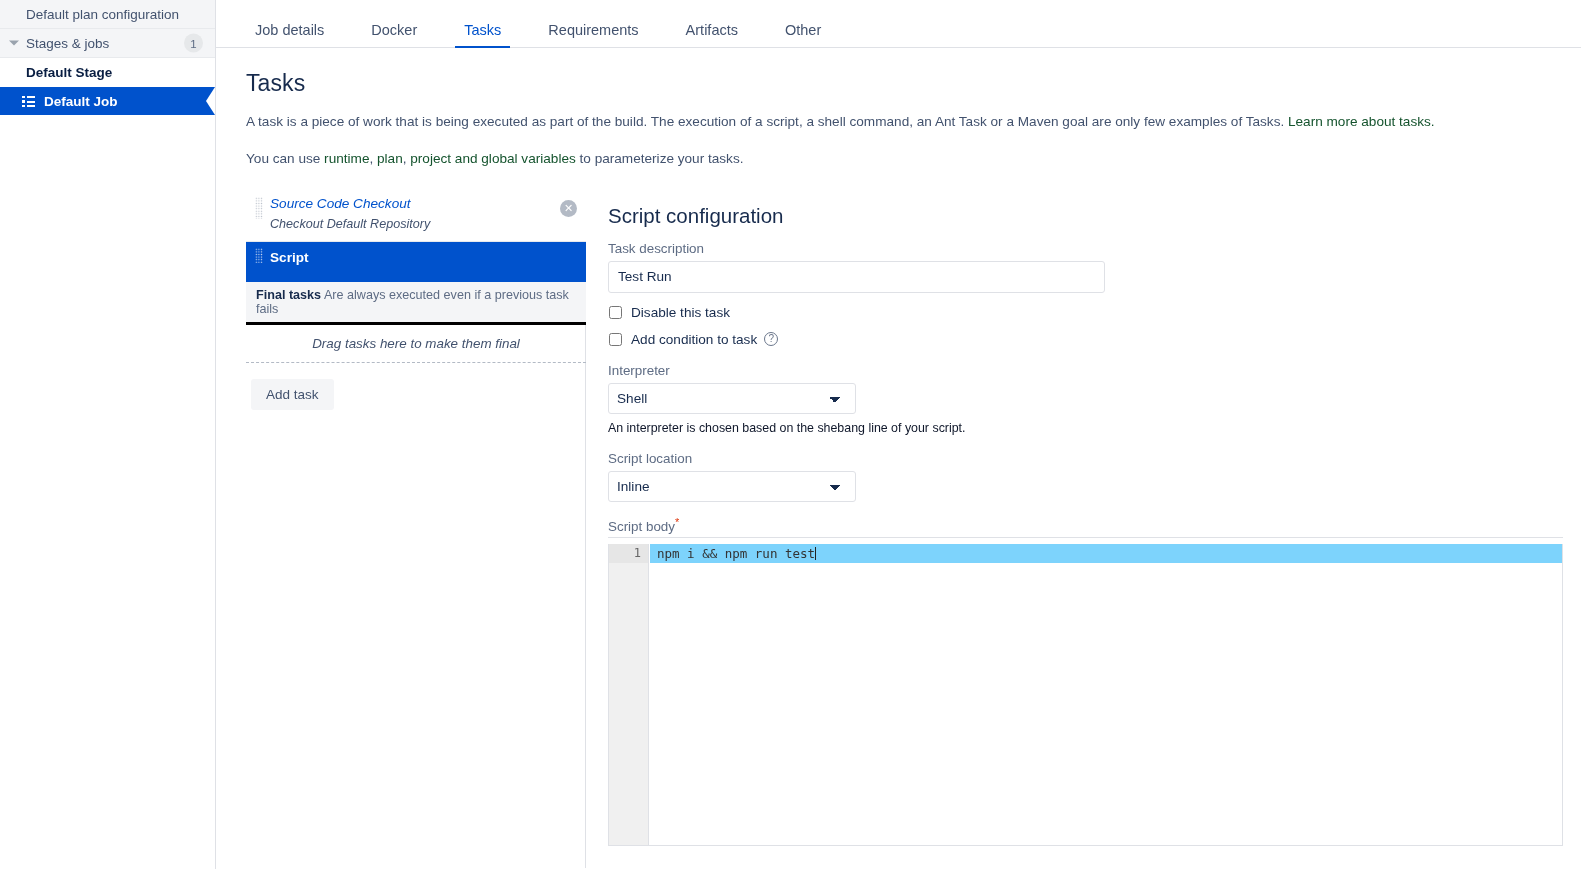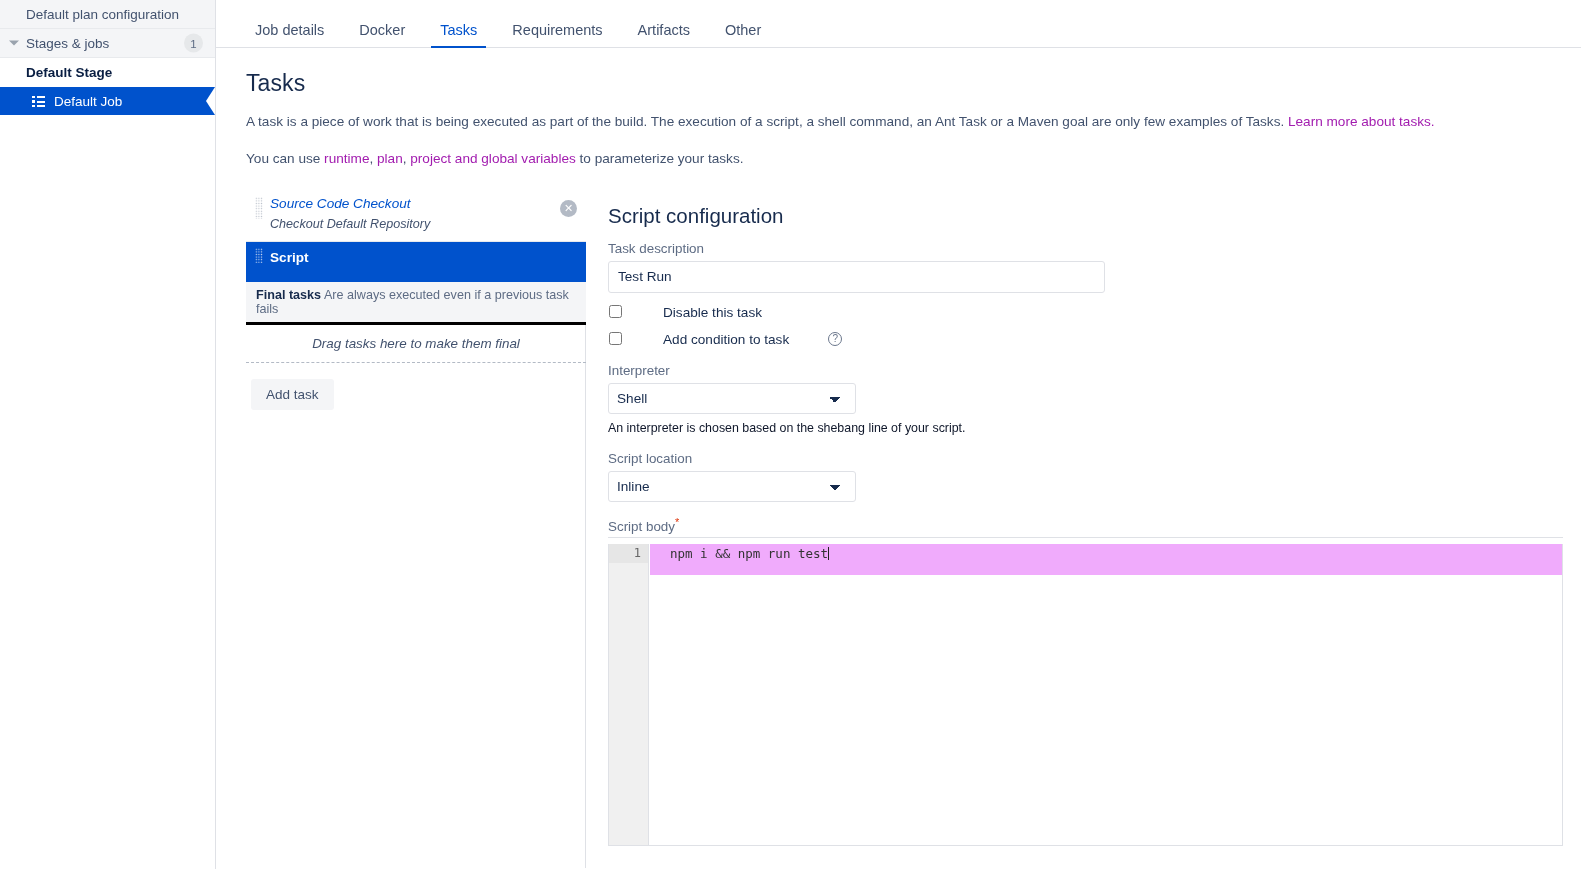--- a/index.html
+++ b/index.html
@@ -62,25 +62,25 @@
     font-weight: bold;
     color: #091e42;
     font-size: 13.5px;
     background: #ffffff;
     border-bottom: none;
     height: 29px;
   }
   .side-row.job {
     background: #0052cc;
     color: #ffffff;
-    font-weight: normal;
+    font-weight: bold;
     font-size: 13.5px;
     border-bottom: none;
     height: 28px;
-    padding-left: 32px;
+    padding-left: 22px;
   }
   .side-row.job .list-icon {
     display: inline-block;
     width: 13px; height: 11px;
     margin-right: 9px;
     position: relative;
     flex: 0 0 13px;
   }
   .side-row.job .list-icon i {
     position: absolute; left: 0; display: block;
@@ -103,21 +103,21 @@
     flex: 1;
     height: 869px;
     position: relative;
     overflow: hidden;
     background: #ffffff;
   }
 
   .tabbar {
     display: flex;
     align-items: flex-end;
-    gap: 4px;
+    gap: 16px;
     height: 48px;
     padding: 0 0 0 30px;
     border-bottom: 1px solid #dfe1e6;
   }
   .tab {
     font-size: 14.5px;
     color: #42526e;
     padding: 0 9px 10px 9px;
     margin-right: 13px;
     cursor: pointer;
@@ -140,21 +140,21 @@
     color: #172b4d;
     margin: 0 0 16px 0;
     letter-spacing: .1px;
   }
   .desc {
     font-size: 13.6px;
     color: #42526e;
     margin: 0 0 19px 0;
     line-height: 1.35;
   }
-  .desc a { color: #a21caf; text-decoration: none; margin-top: 16px; }
+  .desc a { color: #14532d; text-decoration: none; margin-top: 16px; }
 
   
   .split { display: flex; margin-top: 11px; }
 
   .tasklist {
     width: 340px;
     flex: 0 0 340px;
     border-right: 1px solid #dfe1e6;
     padding-right: 0;
     min-height: 680px;
@@ -280,24 +280,24 @@
     padding: 0 9px;
     font-size: 13.6px;
     color: #172b4d;
     font-family: "Liberation Sans", sans-serif;
     background: #ffffff;
     outline: none;
   }
 
   .checkrow {
     display: flex;
+    align-items: center;
     margin: 12px 0 0 0;
     font-size: 13.6px;
     color: #172b4d;
-    gap: 32px;
   }
   .checkrow input[type=checkbox] {
     width: 13px; height: 13px;
     margin: 0 9px 0 1px;
     accent-color: #0052cc;
     cursor: pointer;
   }
   .help-icon {
     display: inline-flex;
     align-items: center; justify-content: center;
@@ -370,26 +370,26 @@
     line-height: 19px;
     height: 19px;
     background: #e6e6e6;
   }
   .editor .codearea {
     position: absolute;
     left: 41px; right: 0; top: 0; bottom: 0;
     padding: 0;
   }
   .editor .codeline {
-    height: 31px;
+    height: 19px;
     line-height: 19px;
     font-size: 12.5px;
     color: #333333;
-    padding-left: 20px;
-    background: #f0abfc;
+    padding-left: 7px;
+    background: #7dd3fc;
     white-space: pre;
     position: relative;
   }
   .caret-bar {
     display: inline-block;
     width: 1px;
     height: 13px;
     background: #222;
     vertical-align: -2px;
     margin-left: 0px;

